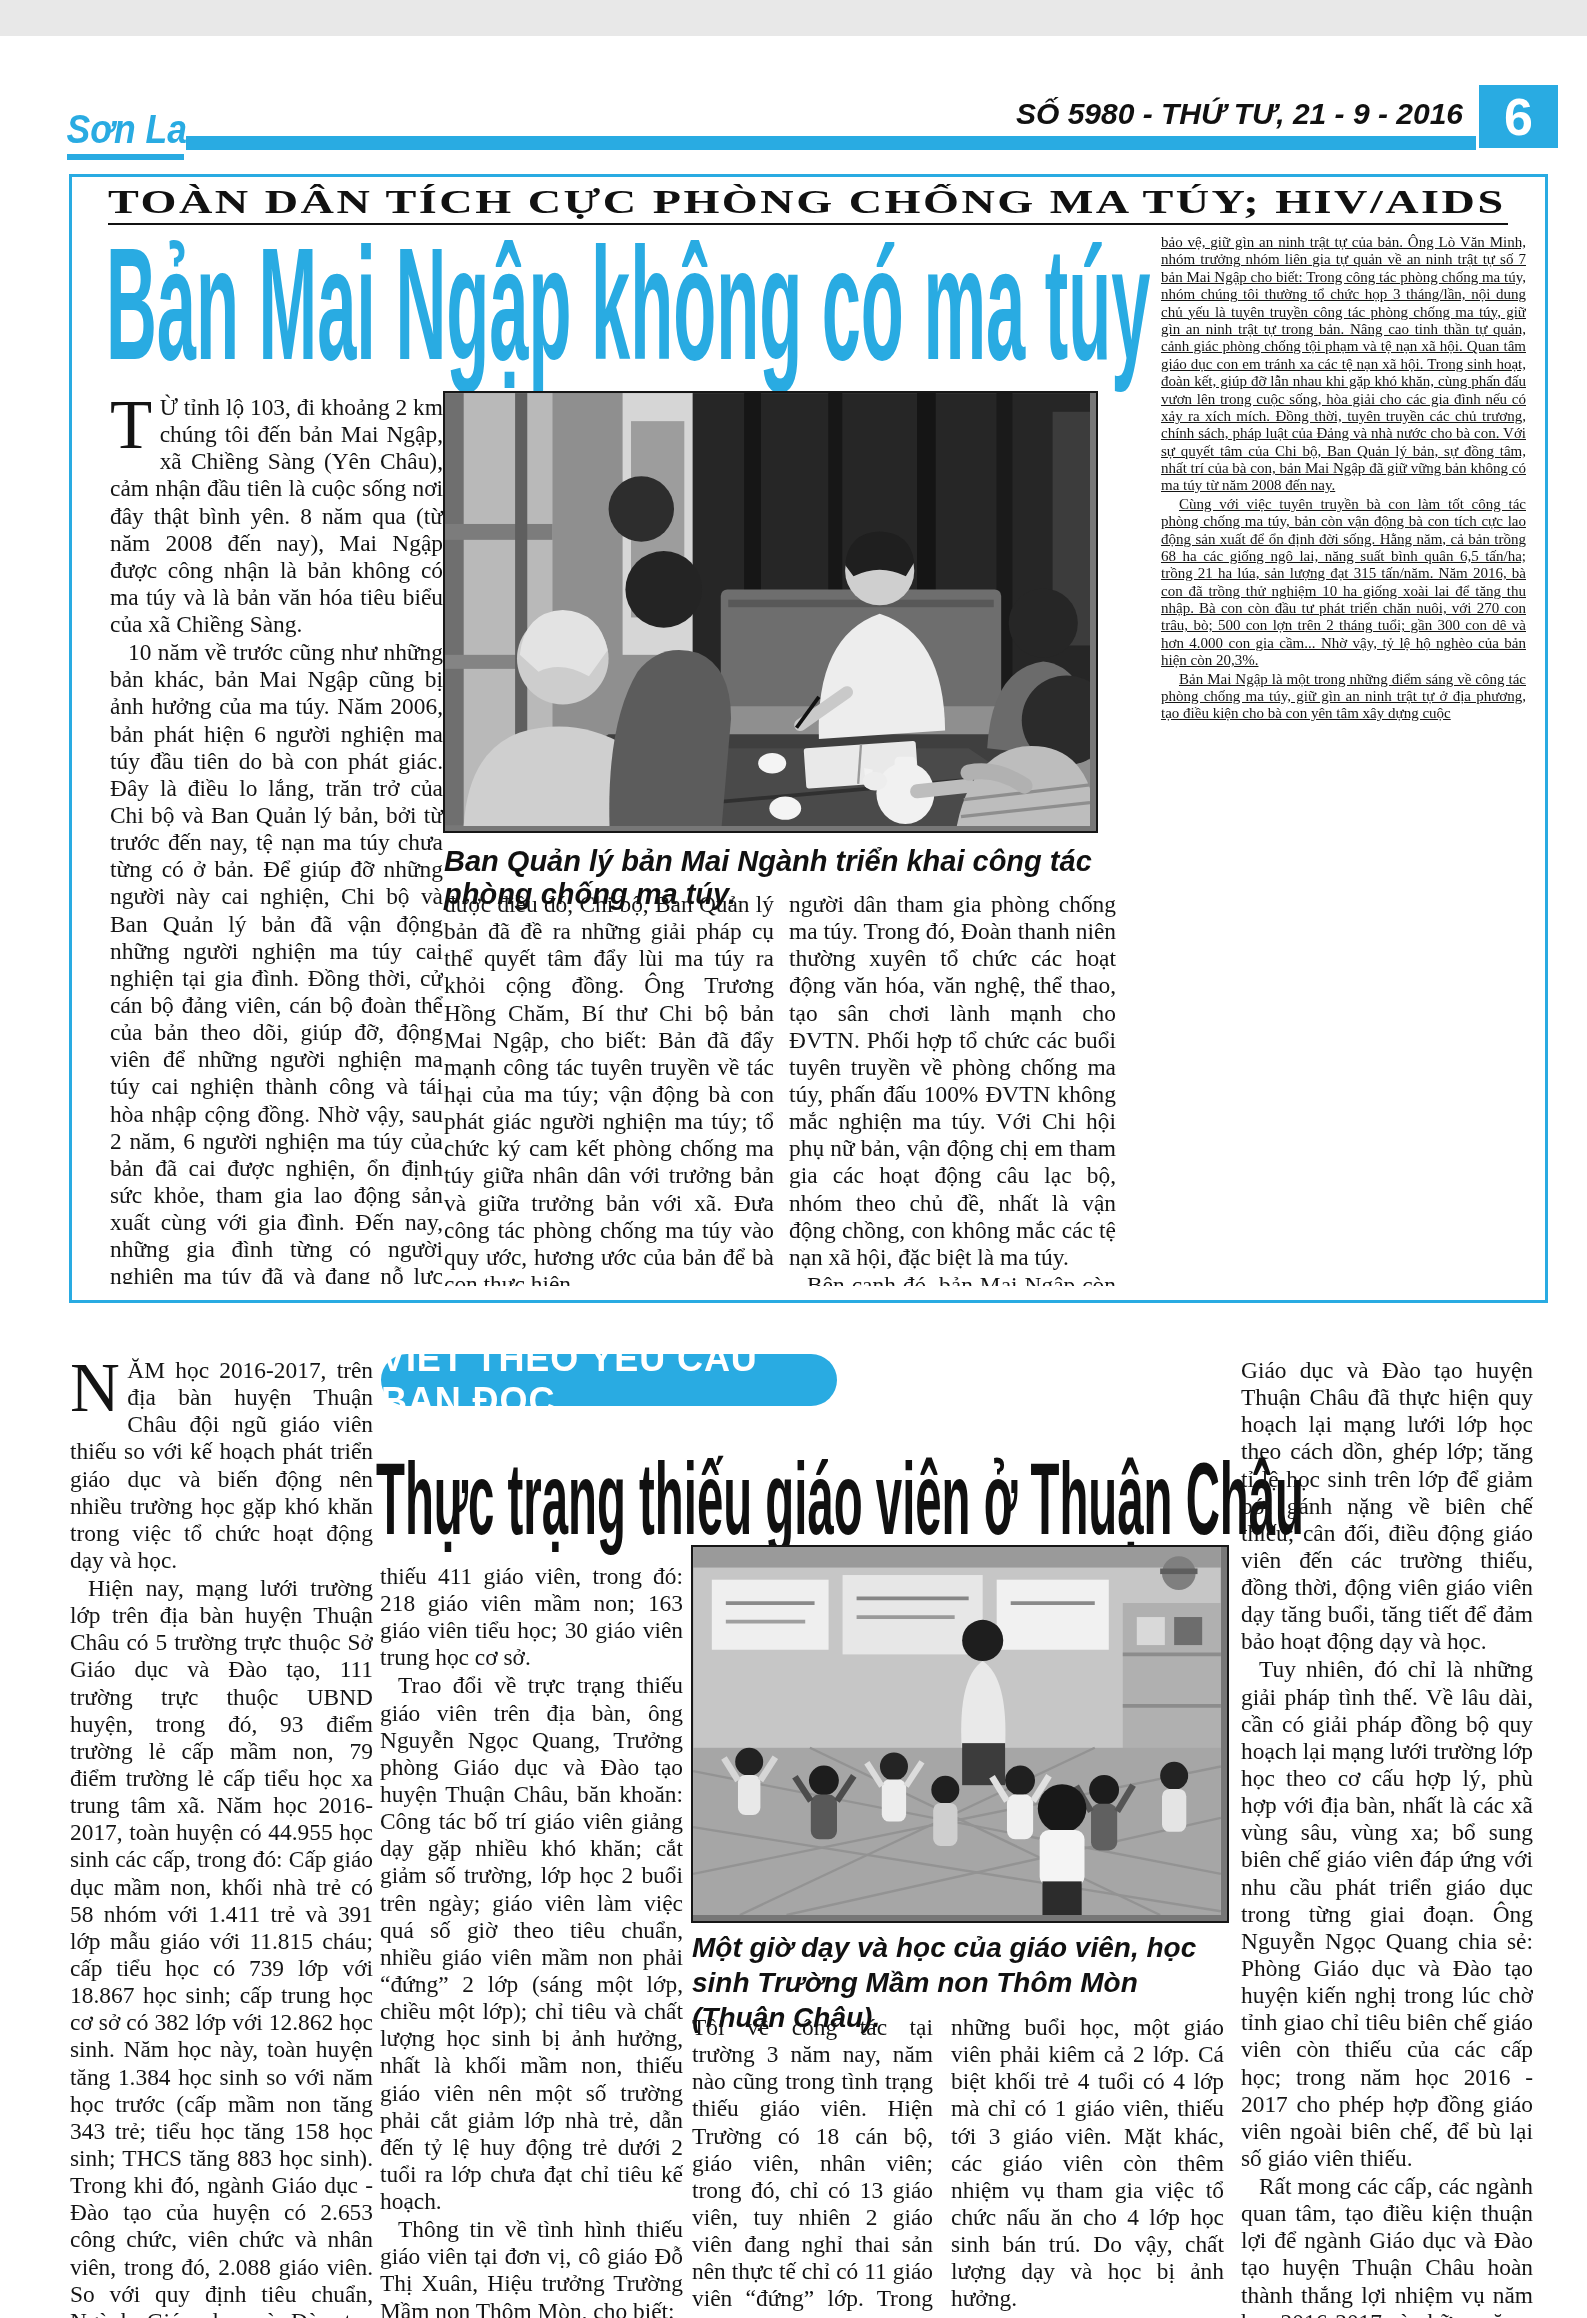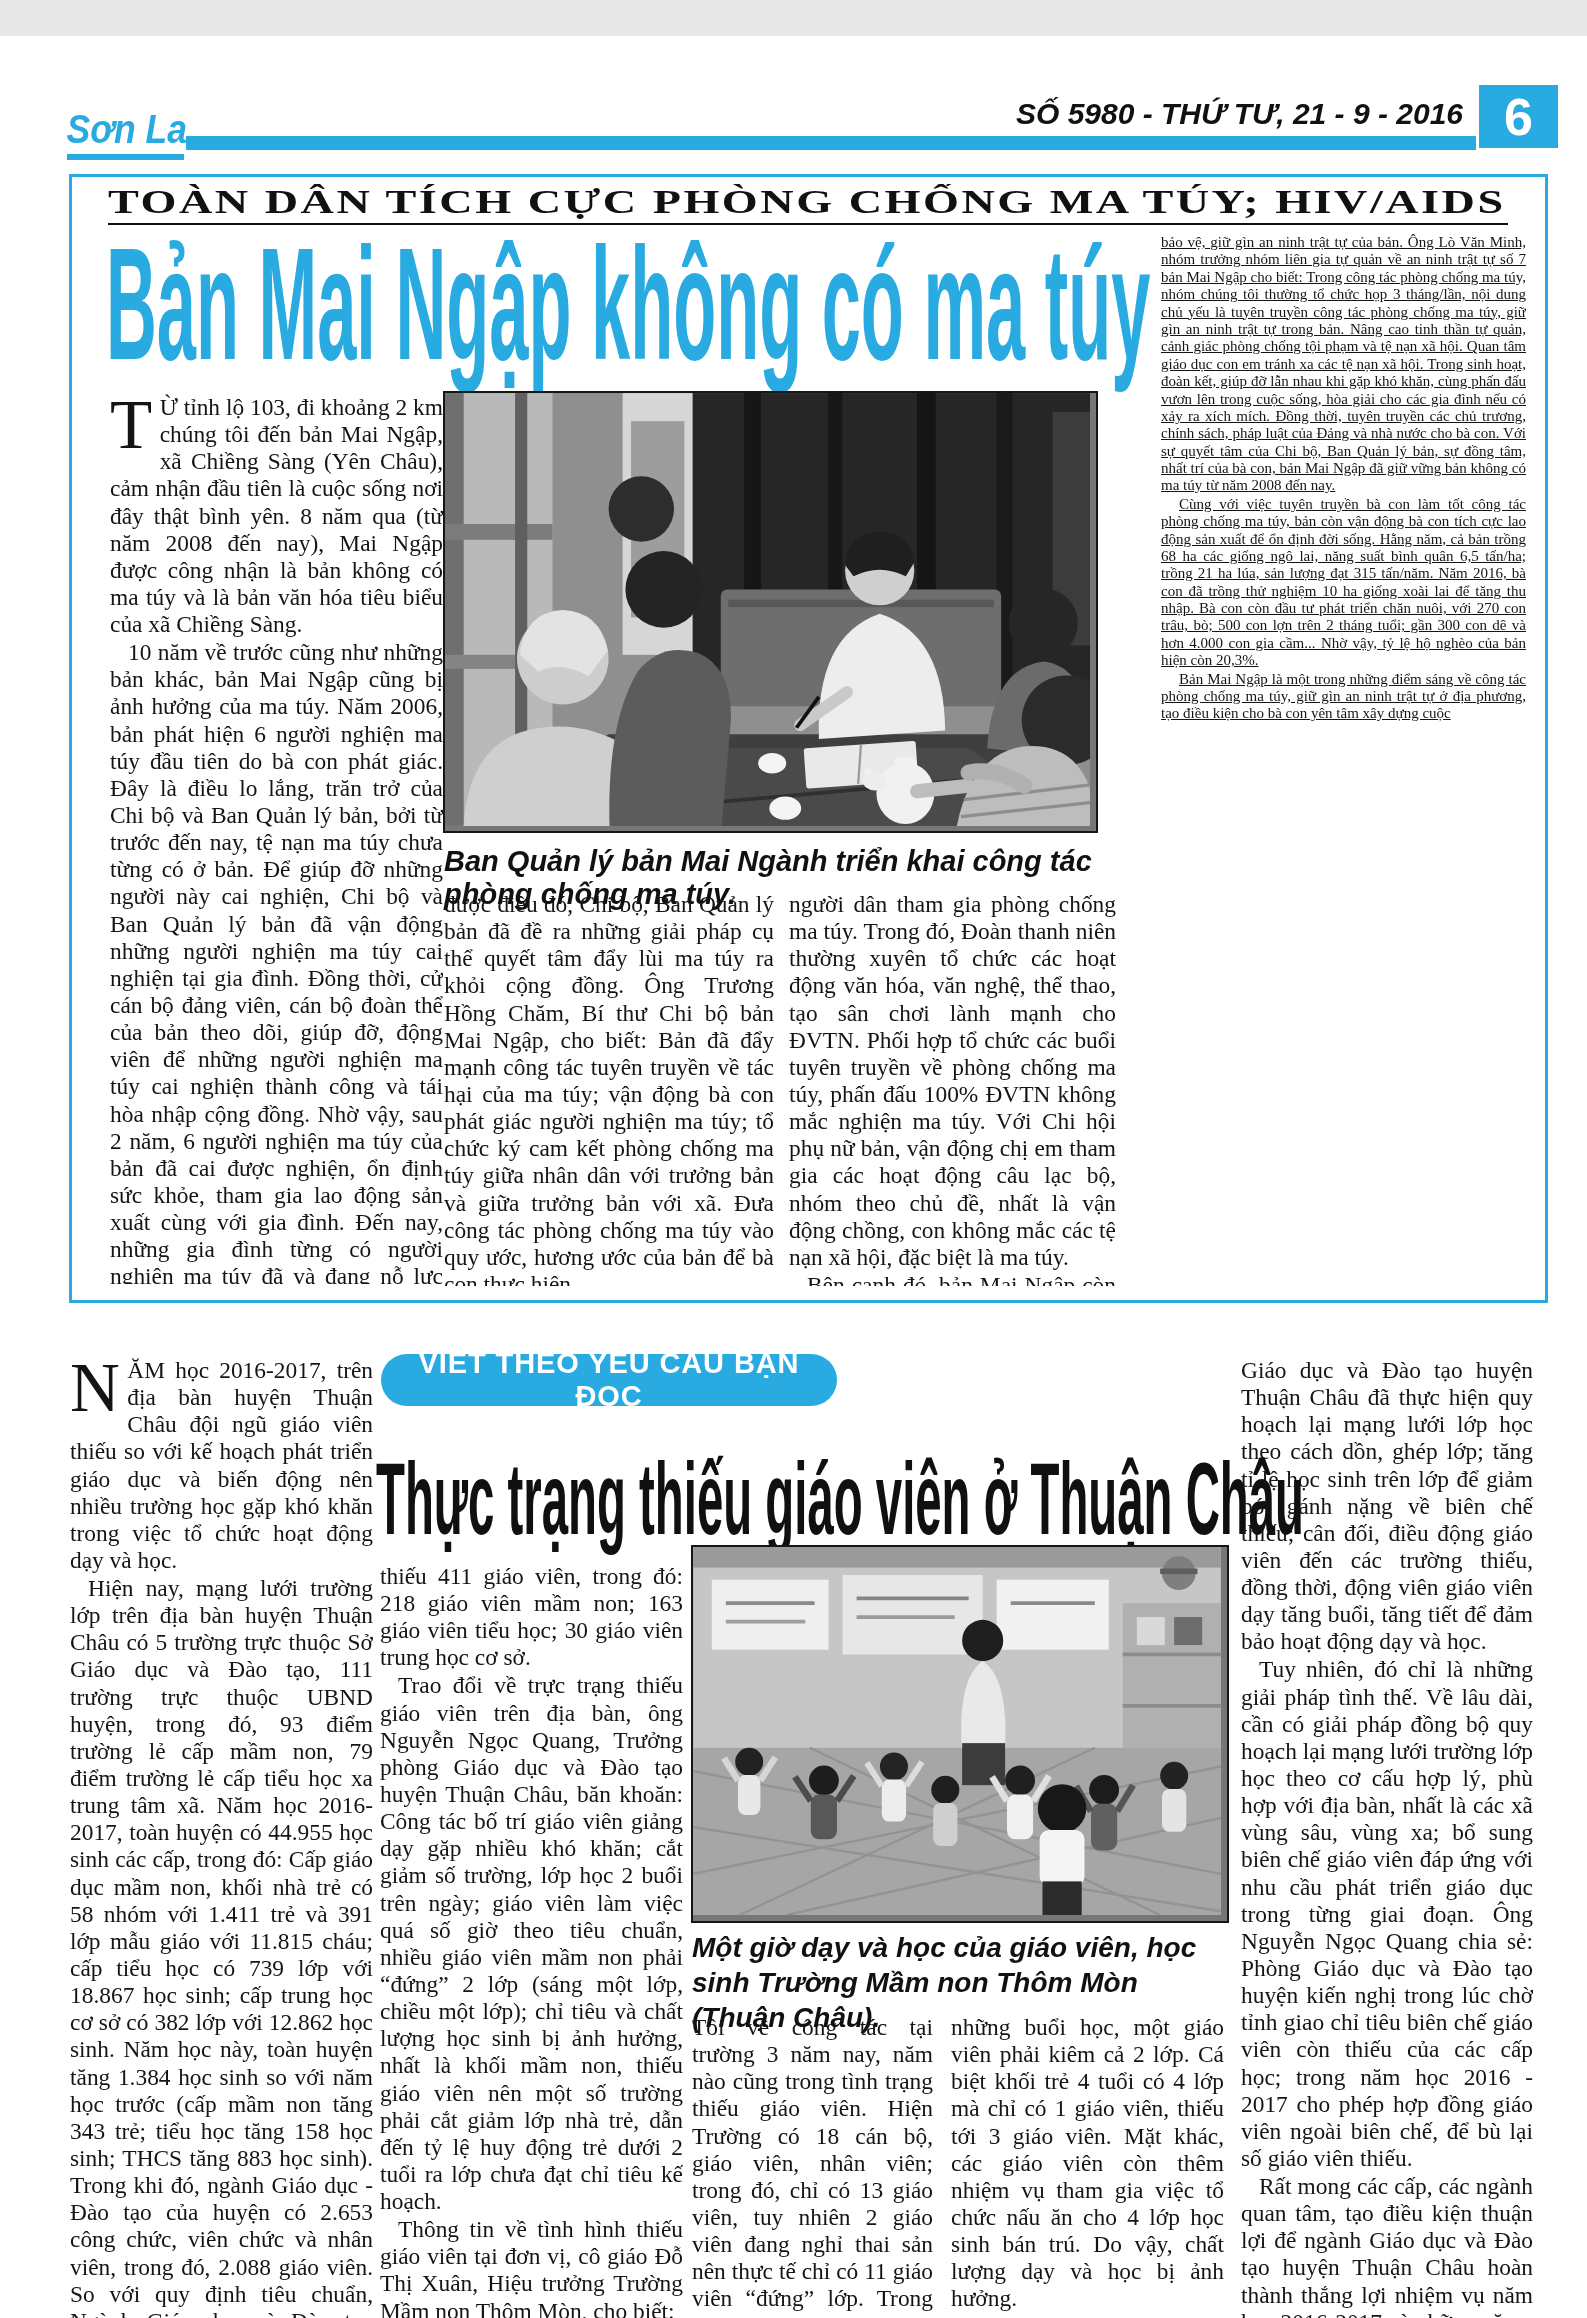--- a/index.html
+++ b/index.html
@@ -9,22 +9,22 @@
   .accent-bg{background:#29abe2;}
   .body-text{font-family:"Liberation Serif",serif;font-size:23.4px;line-height:1.16;
              text-align:justify;color:#141414;overflow:hidden;}
   .body-text p{margin:0 0 0.9px 0;text-indent:18px;}
   .body-text p.noindent{text-indent:0;}
   .dropcap{float:left;font-size:69px;line-height:.82;padding:2.8px 7.5px 0 0;text-indent:0;}
   .kicker-underline{background:#111;}
   .caption{font-family:"Liberation Sans",sans-serif;font-weight:700;font-style:italic;
            color:#111;text-align:left;}
   .badge{display:flex;align-items:center;justify-content:center;border-radius:28px;}
-  .badge span{font-family:"Liberation Sans",sans-serif;font-weight:700;font-size:29px;
-              color:#fff;letter-spacing:0.9px;text-align:center;}
+  .badge span{font-family:"Liberation Sans",sans-serif;font-weight:700;font-size:36px;
+              color:#fff;letter-spacing:0.9px;}
   .date-line{font-family:"Liberation Sans",sans-serif;font-weight:700;font-style:italic;
              font-size:30px;color:#111;text-align:right;}
   .pagenum{display:flex;align-items:center;justify-content:center;
            font-family:"Liberation Sans",sans-serif;font-weight:700;font-size:52px;color:#fff;}
   .byline-row{display:flex;justify-content:space-between;align-items:baseline;margin-top:1.9px;}
   .byline-name{font-family:"Liberation Sans",sans-serif;font-weight:700;font-size:24px;}
   .frame1{border:3.7px solid #29abe2;}
   .photo-frame{border:2.8px solid #161616;background:#777;}
   svg text.logo-t{font-family:"Liberation Sans",sans-serif;font-weight:700;font-style:italic;fill:#29abe2;}
   svg text.kicker-t{font-family:"Liberation Serif",serif;font-weight:700;fill:#111;}

